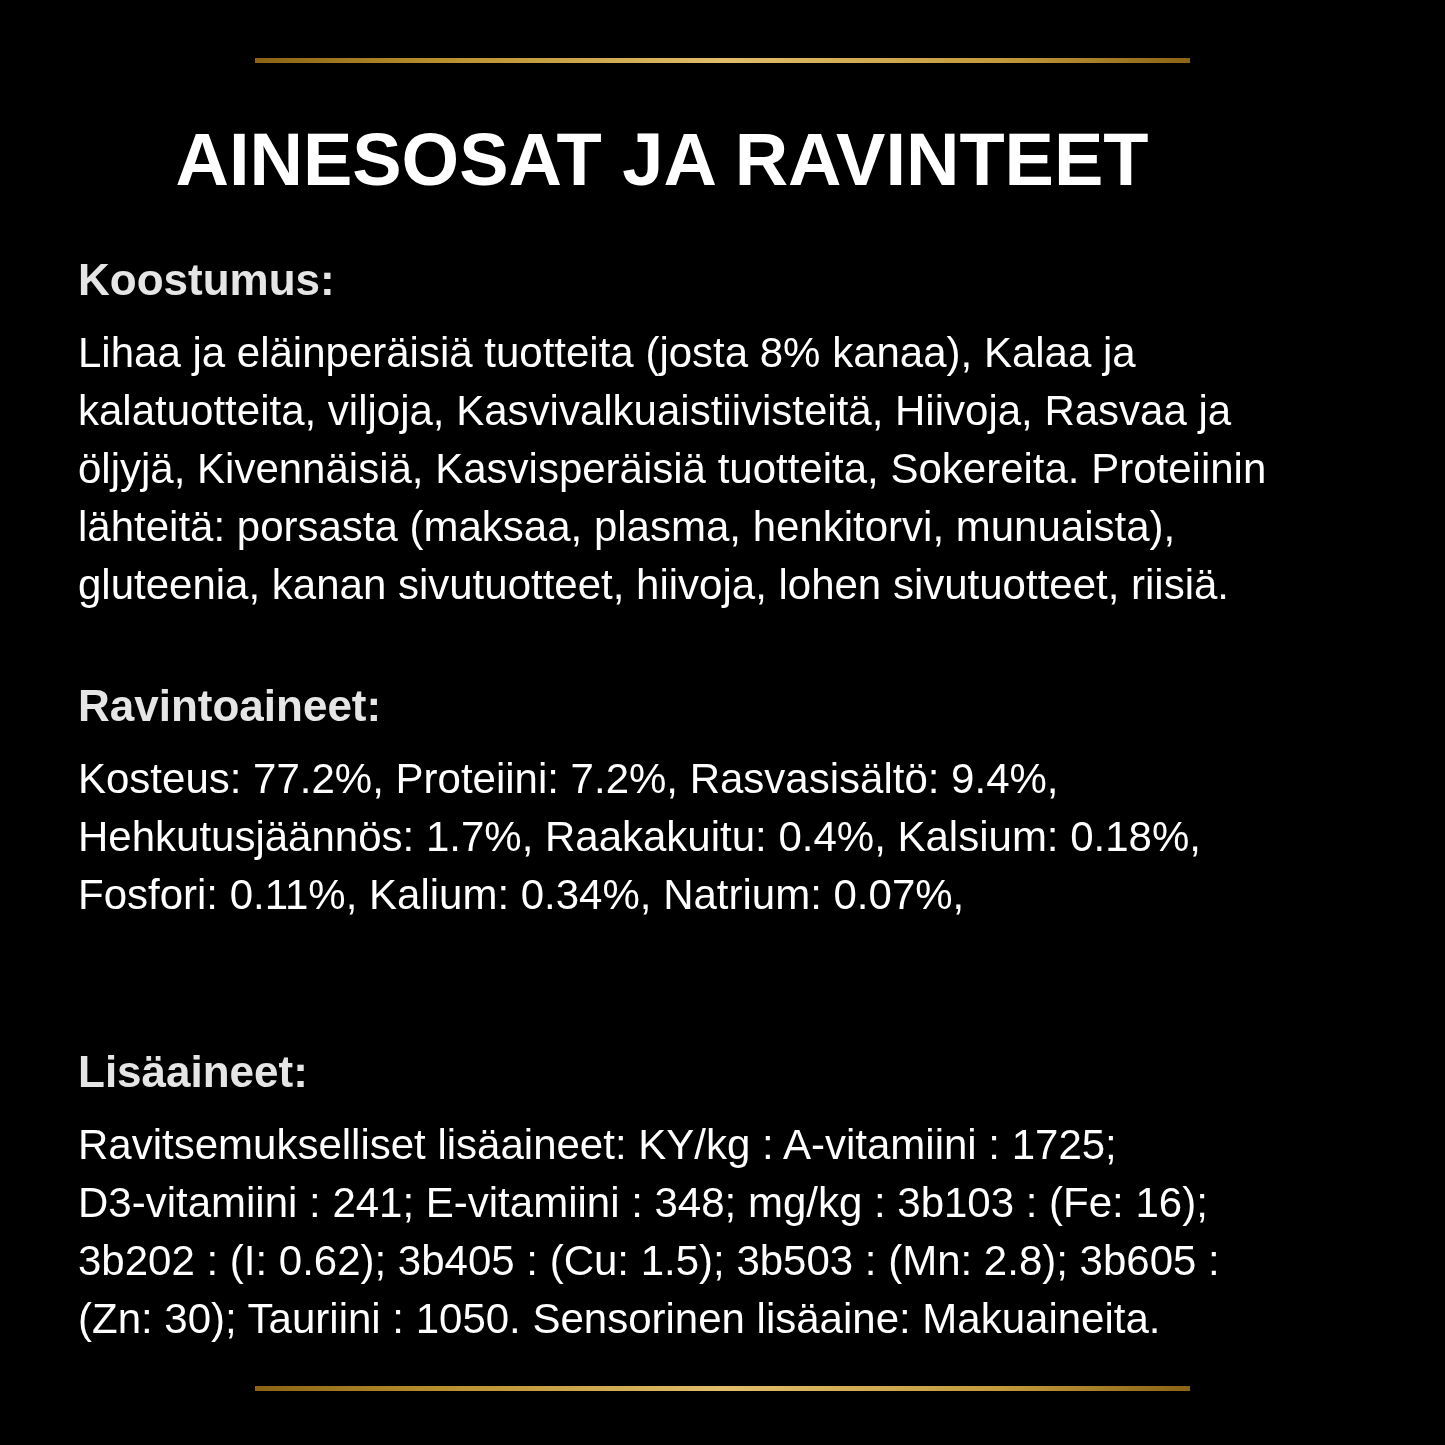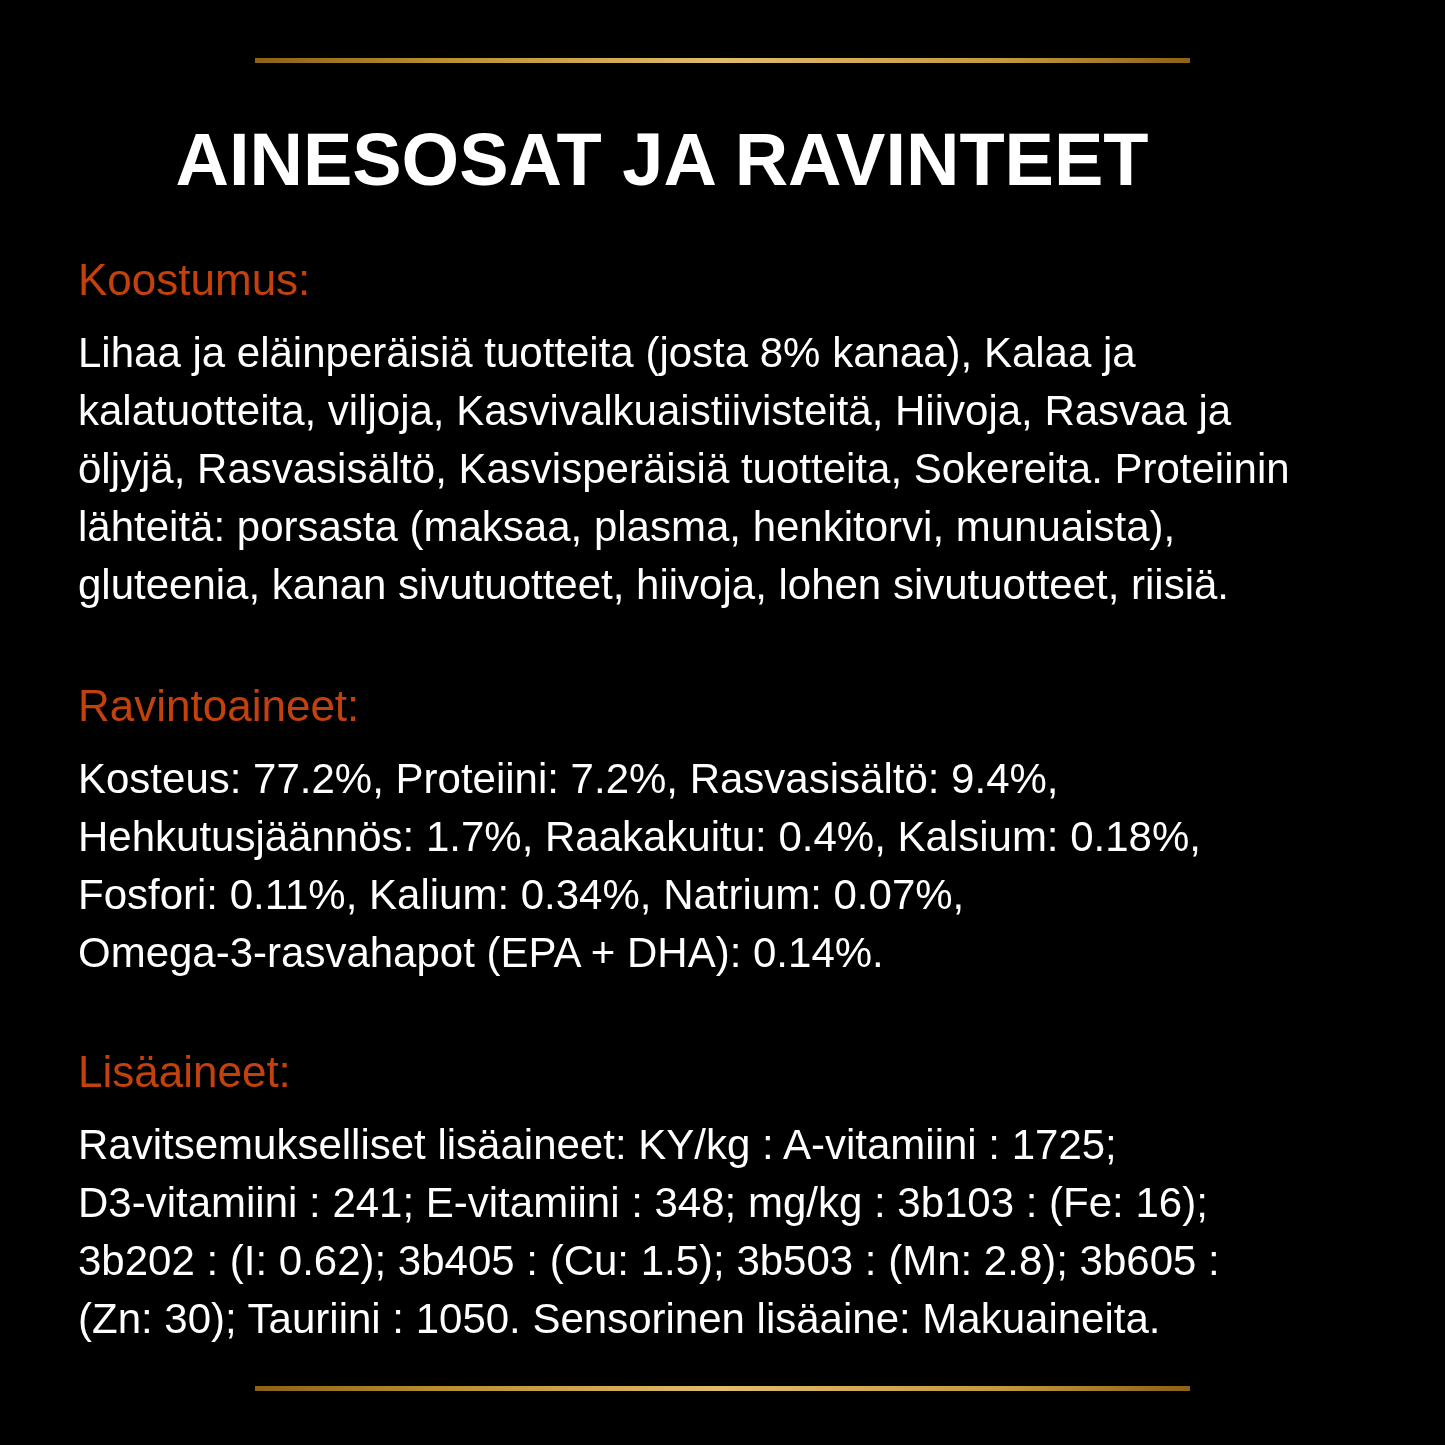--- a/index.html
+++ b/index.html
@@ -38,23 +38,23 @@
       color: #ffffff;
       margin: 0;
     }
 
     .section {
       position: absolute;
       left: 78px;
       width: 1300px;
     }
     .section-heading {
-      color: #c2410c;
+      color: #e5e5e5;
       font-size: 44px;
-      font-weight: normal;
+      font-weight: bold;
       line-height: 52px;
       margin: 0 0 18px 0;
     }
     .section-body {
       color: #ffffff;
       font-size: 42px;
       line-height: 58px;
       margin: 0;
       white-space: normal;
     }
@@ -72,33 +72,32 @@
 
 <div class="gold-line top"></div>
 
 <h1 class="title">AINESOSAT JA RAVINTEET</h1>
 
 <section class="section sec-koostumus">
   <h2 class="section-heading">Koostumus:</h2>
   <p class="section-body">
     <span class="line">Lihaa ja eläinperäisiä tuotteita (josta 8% kanaa), Kalaa ja</span>
     <span class="line">kalatuotteita, viljoja, Kasvivalkuaistiivisteitä, Hiivoja, Rasvaa ja</span>
-    <span class="line">öljyjä, Rasvasisältö, Kasvisperäisiä tuotteita, Sokereita. Proteiinin</span>
+    <span class="line">öljyjä, Kivennäisiä, Kasvisperäisiä tuotteita, Sokereita. Proteiinin</span>
     <span class="line">lähteitä: porsasta (maksaa, plasma, henkitorvi, munuaista),</span>
     <span class="line">gluteenia, kanan sivutuotteet, hiivoja, lohen sivutuotteet, riisiä.</span>
   </p>
 </section>
 
 <section class="section sec-ravintoaineet">
   <h2 class="section-heading">Ravintoaineet:</h2>
   <p class="section-body">
     <span class="line">Kosteus: 77.2%, Proteiini: 7.2%, Rasvasisältö: 9.4%,</span>
     <span class="line">Hehkutusjäännös: 1.7%, Raakakuitu: 0.4%, Kalsium: 0.18%,</span>
     <span class="line">Fosfori: 0.11%, Kalium: 0.34%, Natrium: 0.07%,</span>
-    <span class="line">Omega-3-rasvahapot (EPA + DHA): 0.14%.</span>
   </p>
 </section>
 
 <section class="section sec-lisaaineet">
   <h2 class="section-heading">Lisäaineet:</h2>
   <p class="section-body">
     <span class="line">Ravitsemukselliset lisäaineet: KY/kg : A-vitamiini : 1725;</span>
     <span class="line">D3-vitamiini : 241; E-vitamiini : 348; mg/kg : 3b103 : (Fe: 16);</span>
     <span class="line">3b202 : (I: 0.62); 3b405 : (Cu: 1.5); 3b503 : (Mn: 2.8); 3b605 :</span>
     <span class="line">(Zn: 30); Tauriini : 1050. Sensorinen lisäaine: Makuaineita.</span>

